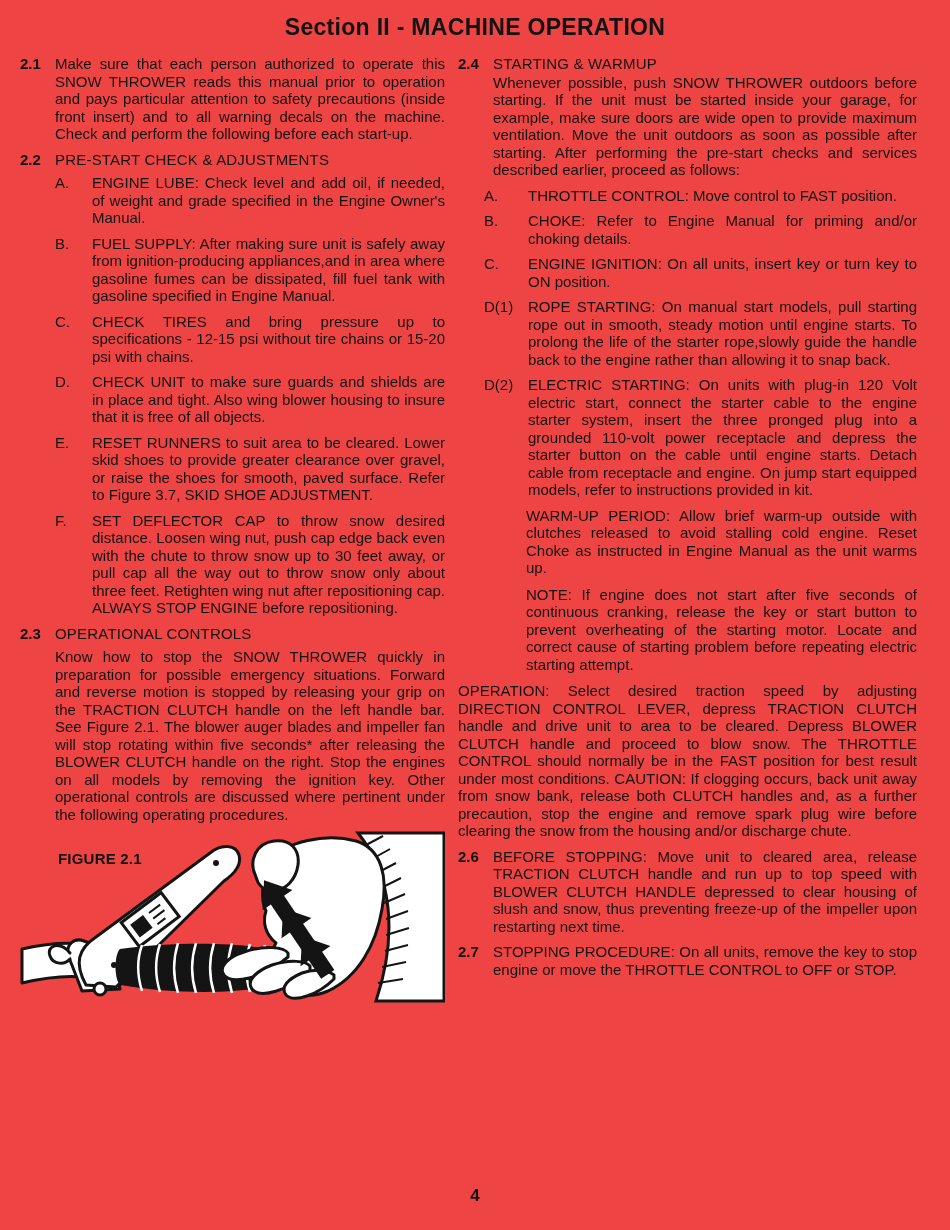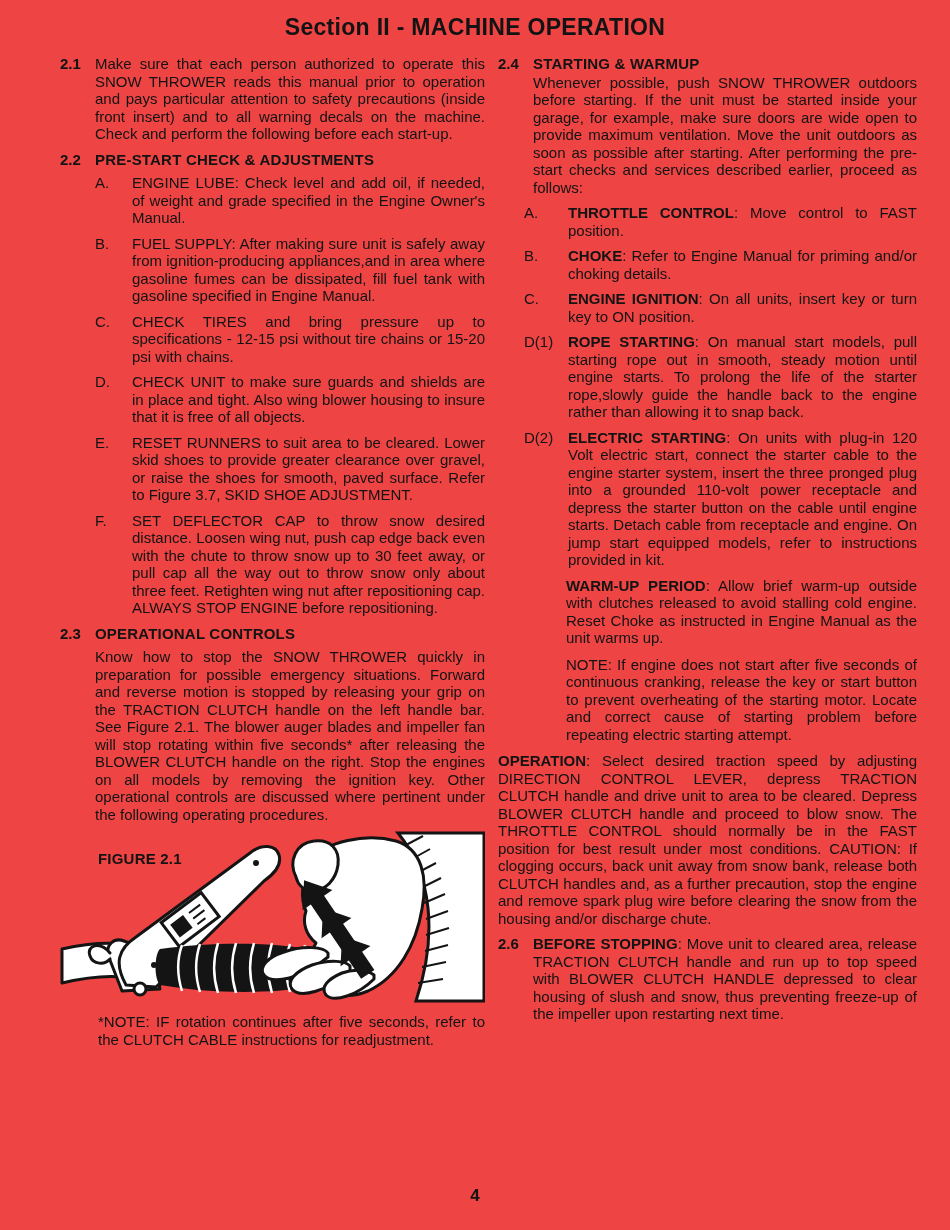--- a/index.html
+++ b/index.html
@@ -8,26 +8,26 @@
     width:950px;height:1230px;
     background:#ef4444;
     color:#131313;
     font-family:"Liberation Sans","DejaVu Sans",sans-serif;
     font-size:15px;line-height:17.5px;
     overflow:hidden;
     text-align:justify;
     box-sizing:border-box;
   }
   p{margin:0;}
-  .bold{font-weight:700;}
+  .bold{font-weight:400;}
   .title{
     font-size:23px;font-weight:700;text-align:center;
     margin:14px 0 15px;letter-spacing:.3px;line-height:26px;
   }
-  .cols{display:flex;padding:0 33px 0 60px;gap:13px;}
+  .cols{display:flex;padding:0 33px 0 20px;gap:13px;}
   .col-left{width:425px;flex:none;}
   .col-right{flex:1;min-width:0;}
   .sec{display:flex;margin-bottom:8px;}
   .num{flex:none;width:35px;font-weight:700;}
   .body{flex:1;min-width:0;}
   .hline{margin-bottom:1px;letter-spacing:.2px;}
   .head{margin-top:2px;margin-bottom:6px;justify-content:space-between;}
   .head .body{letter-spacing:.2px;}
   .item{display:flex;margin:0 0 8px 35px;}
   .letter{flex:none;width:37px;}
@@ -154,21 +154,20 @@
           <path d="M314,148 C298,164 274,172 266,164 C260,156 268,148 282,142 C298,136 310,141 314,144 Z" fill="#fff" stroke="#141414" stroke-width="3" stroke-linejoin="round"></path>
 
           <g fill="#141414">
             <path transform="translate(243,62) rotate(-34)" d="M0,36 L0,14 L-10,14 L8,-10 L26,14 L16,14 L16,36 Z"></path>
             <path transform="translate(262,90) rotate(-34)" d="M0,36 L0,14 L-10,14 L8,-10 L26,14 L16,14 L16,36 Z"></path>
             <path transform="translate(281,118) rotate(-34)" d="M0,36 L0,14 L-10,14 L8,-10 L26,14 L16,14 L16,36 Z"></path>
           </g>
         </svg>
       </div>
 
-      <p class="footnote">*NOTE: IF rotation continues after five seconds, refer to the CLUTCH CABLE instructions for readjustment.</p>
     </div>
 
     <div class="col-right">
 
       <div class="sec">
         <span class="num">2.4</span>
         <div class="body">
           <p class="bold hline">STARTING &amp; WARMUP</p>
           <p>Whenever possible, push SNOW THROWER outdoors before starting. If the unit must be started inside your garage, for example, make sure doors are wide open to provide maximum ventilation. Move the unit outdoors as soon as possible after starting. After performing the pre-start checks and services described earlier, proceed as follows:</p>
         </div>
@@ -201,18 +200,22 @@
 
       <div class="sec">
         <p class="body"><span class="bold">OPERATION</span><span>: Select desired traction speed by adjusting DIRECTION CONTROL LEVER, depress TRACTION CLUTCH handle and drive unit to area to be cleared. Depress BLOWER CLUTCH handle and proceed to blow snow. The THROTTLE CONTROL should normally be in the FAST position for best result under most conditions. CAUTION: If clogging occurs, back unit away from snow bank, release both CLUTCH handles and, as a further precaution, stop the engine and remove spark plug wire before clearing the snow from the housing and/or discharge chute.</span></p>
       </div>
 
       <div class="sec">
         <span class="num">2.6</span>
         <p class="body"><span class="bold">BEFORE STOPPING</span><span>: Move unit to cleared area, release TRACTION CLUTCH handle and run up to top speed with BLOWER CLUTCH HANDLE depressed to clear housing of slush and snow, thus preventing freeze-up of the impeller upon restarting next time.</span></p>
       </div>
 
+      <div class="sec">
+        <span class="num">2.7</span>
+        <p class="body"><span class="bold">STOPPING PROCEDURE</span><span>: On all units, remove the key to stop engine or move the THROTTLE CONTROL to OFF or STOP.</span></p>
+      </div>
 
     </div>
   </div>
 
   <div class="pageno">4</div>
 </div>
 
 </body></html>

